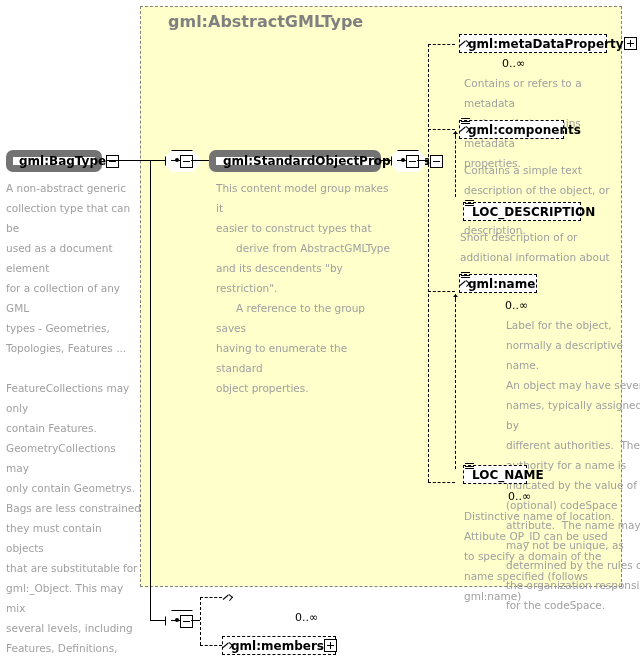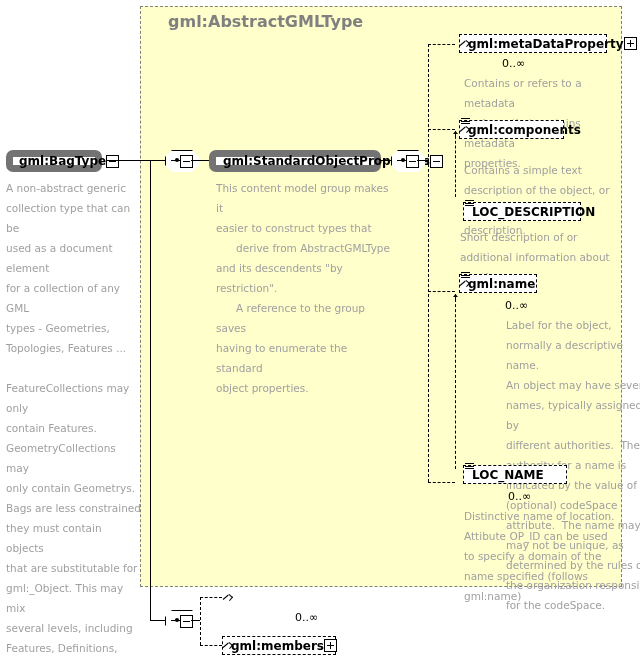--- a/index.html
+++ b/index.html
@@ -233,21 +233,21 @@
 different authorities.  The
 authority for a name is
 indicated by the value of its
 (optional) codeSpace
 attribute.  The name may or
 may not be unique, as
 determined by the rules of
 the organization responsible
 for the codeSpace.</div>
 
-  <div class="node box-dashed" style="left:463px;top:465px;width:104px;height:19px;padding:0 3px 0 8px;">
+  <div class="node box-dashed" style="left:463px;top:465px;width:64px;height:19px;padding:0 3px 0 8px;">
     <div class="shadow"></div>
     <span class="node-label">LOC_NAME</span>
   </div>
   <div class="linesglyph" style="left:465px;top:463px;">
     <i></i>
       <i></i>
       <i></i>
   </div>
   <div class="mult" style="left:508px;top:490px;">0..∞</div>
   <div class="ann" style="left:464px;top:506px;width:152px;">Distinctive name of location.

